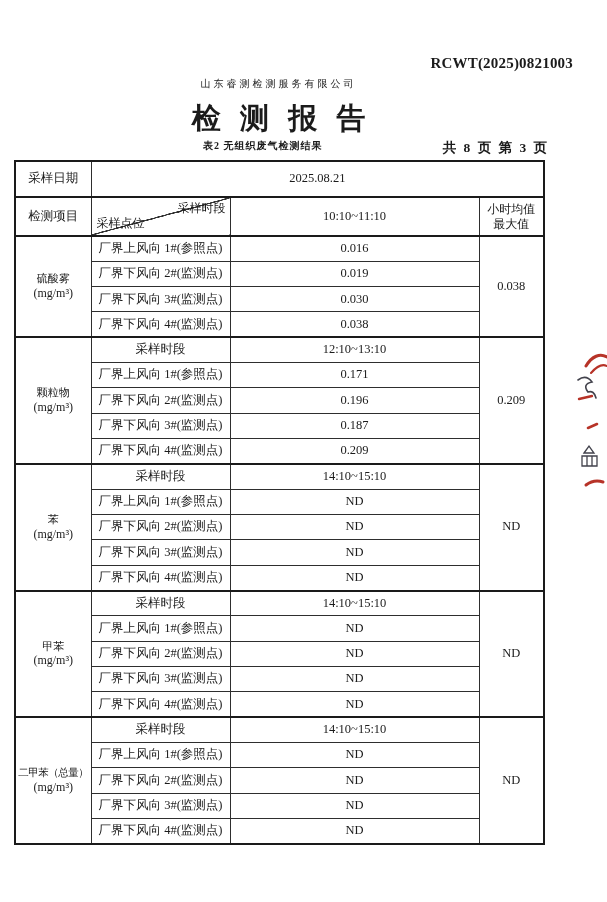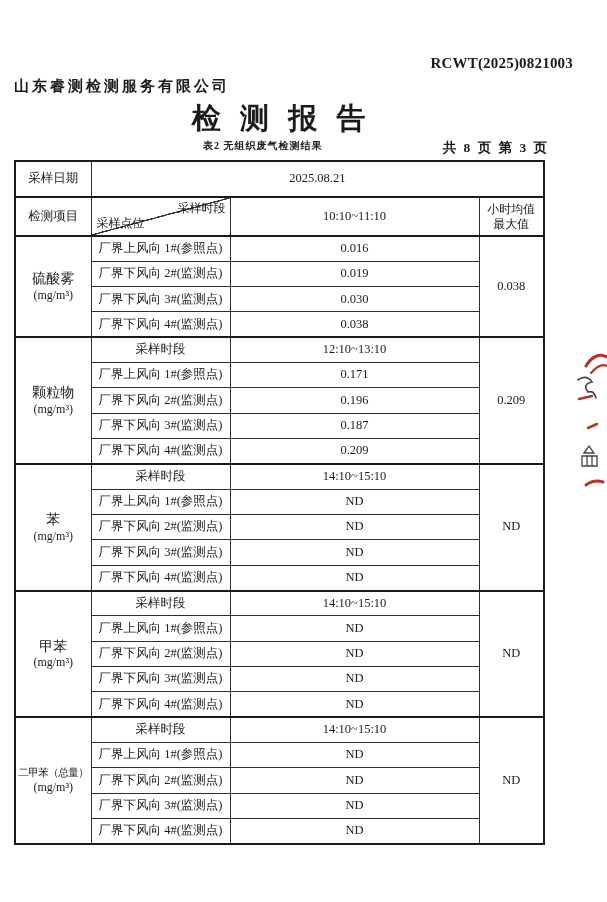--- a/index.html
+++ b/index.html
@@ -6,22 +6,22 @@
   body {
     width:607px; height:902px; background:#ffffff; position:relative;
     font-family:"Liberation Serif","DejaVu Serif",serif;
     color:#1b1b1b; overflow:hidden;
   }
   .report-number {
     position:absolute; top:55px; left:0; width:541px; text-align:right;
     font-size:15px; font-weight:bold; letter-spacing:0.2px;padding-left:32px;
   }
   .company {
-    position:absolute; top:77px; left:14px; width:529px; 
-    font-size:15px; font-weight:bold; letter-spacing:3px;
+    position:absolute; top:77px; left:14px; width:529px; text-align:center;
+    font-size:10px; font-weight:normal; letter-spacing:3px;
   }
   .doc-title {
     position:absolute; top:99px; left:14px; width:529px; text-align:center;
     font-size:29px; font-weight:bold; letter-spacing:6px; text-indent:6px;
   }
   .caption {
     position:absolute; top:139px; left:203px;
     font-size:10px; font-weight:bold; letter-spacing:1px;
   }
   .page-info {
@@ -35,21 +35,21 @@
   }
   table.report td {
     border:1px solid #2e2e2e; text-align:center; vertical-align:middle;
     padding:0; font-size:12.5px; line-height:1.25;
   }
   tr.rd  { height:36px;border-radius:9px; }
   tr.rh  { height:39px;margin-left:8px; }
   tr.dr  { height:25.33px; }
   tr.sec-top td { border-top:2px solid #1a1a1a; }
   .name-cell span { display:block; }
-  .name-cell .pname { font-size:14px; }
+  .name-cell .pname { font-size:11px; }
   .name-cell .pname.long { font-size:10.5px; letter-spacing:-0.5px; white-space:nowrap; overflow:visible; }
   .name-cell .punit { font-size:12px; }
   .num { font-size:12.5px; }
   .diag {
     position:relative; padding:0;
     background-image:linear-gradient(to bottom right,
       transparent 0, transparent calc(50% - 0.7px),
       #333 calc(50% - 0.7px), #333 calc(50% + 0.7px),
       transparent calc(50% + 0.7px));
   }

